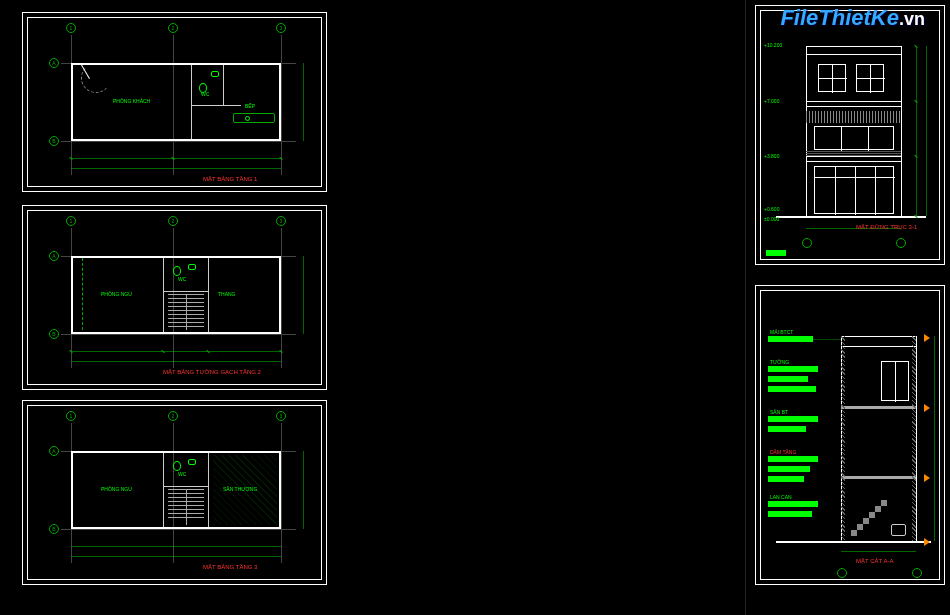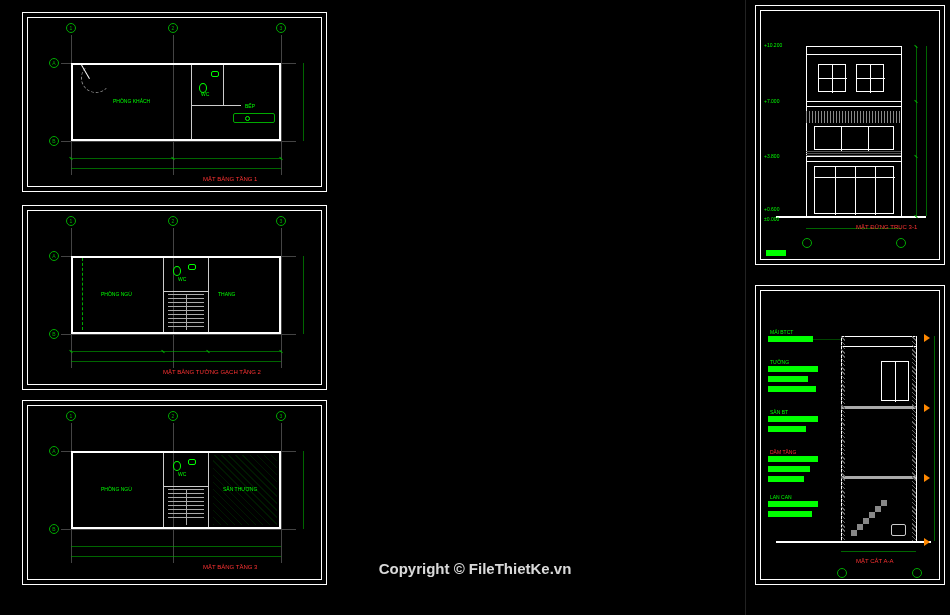--- a/index.html
+++ b/index.html
@@ -429,15 +429,17 @@
 
     <div class="annotation red" style="left:100px; top:272px; font-size:6px;">MẶT CẮT A-A</div>
 
     <div class="grid-bubble" style="left:81px; top:282px;"></div>
     <div class="grid-bubble" style="left:156px; top:282px;"></div>
     <div class="dim-line h" style="left:85px; top:265px; width:75px;"></div>
   </div>
 
   <div style="position:absolute; left:745px; top:0; width:1px; height:615px; background:#222;"></div>
 
-  <div class="watermark-center">Copyright © FileThietKe.vn</div>
+  <div class="watermark-logo">
+    <span>FileThietKe</span><span class="vn">.vn</span>
+  </div>
 
 </div>
 
 </body></html>

